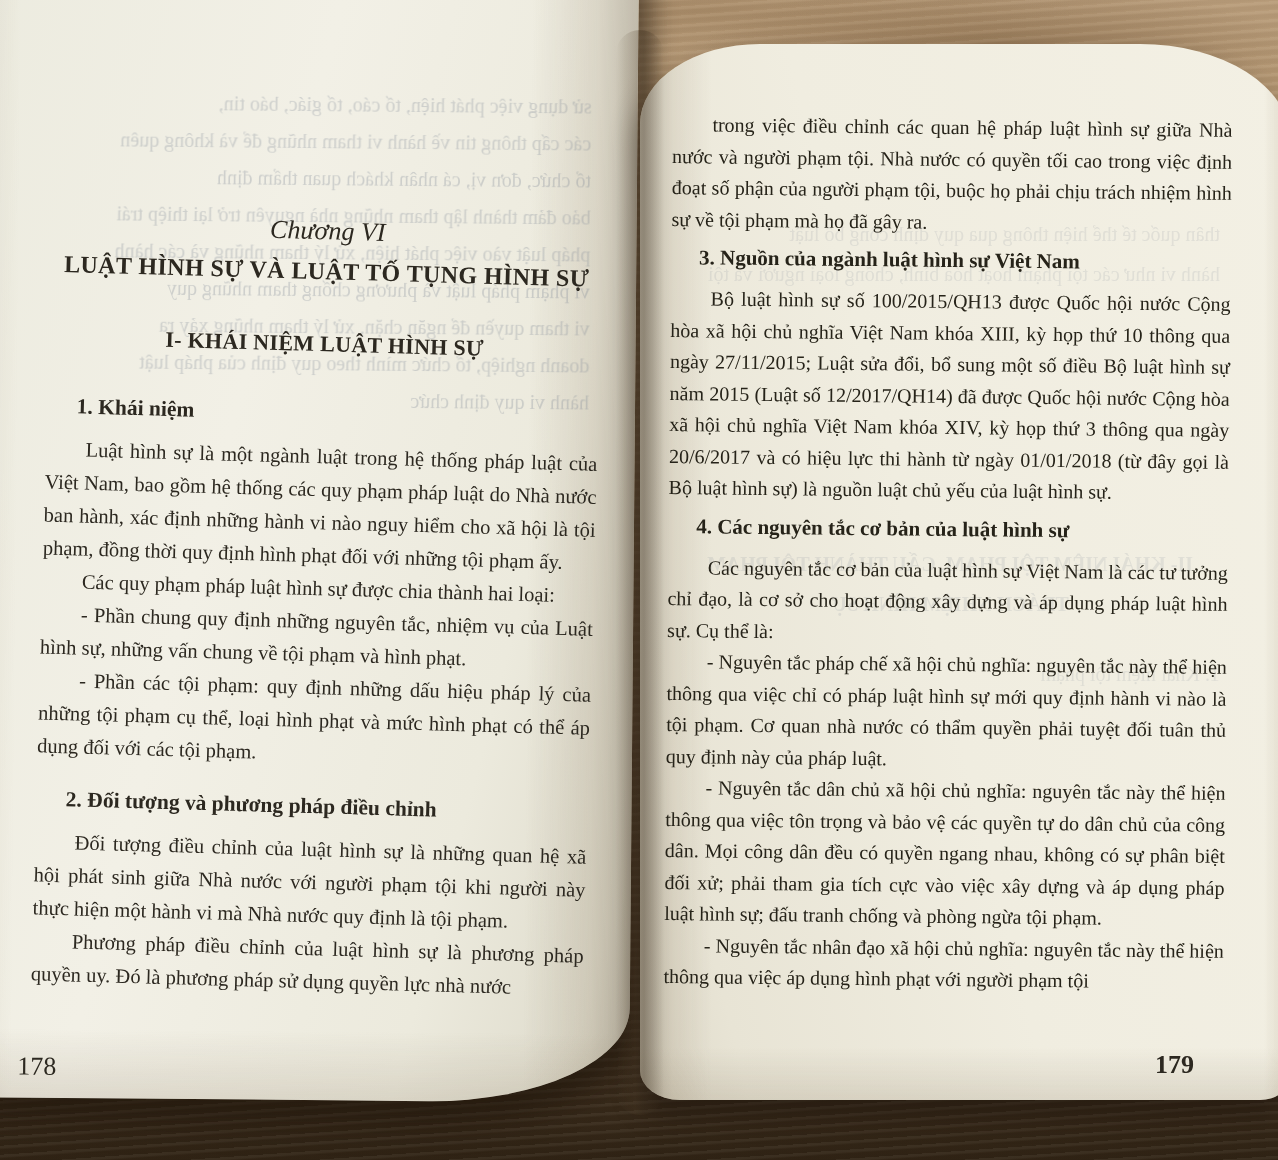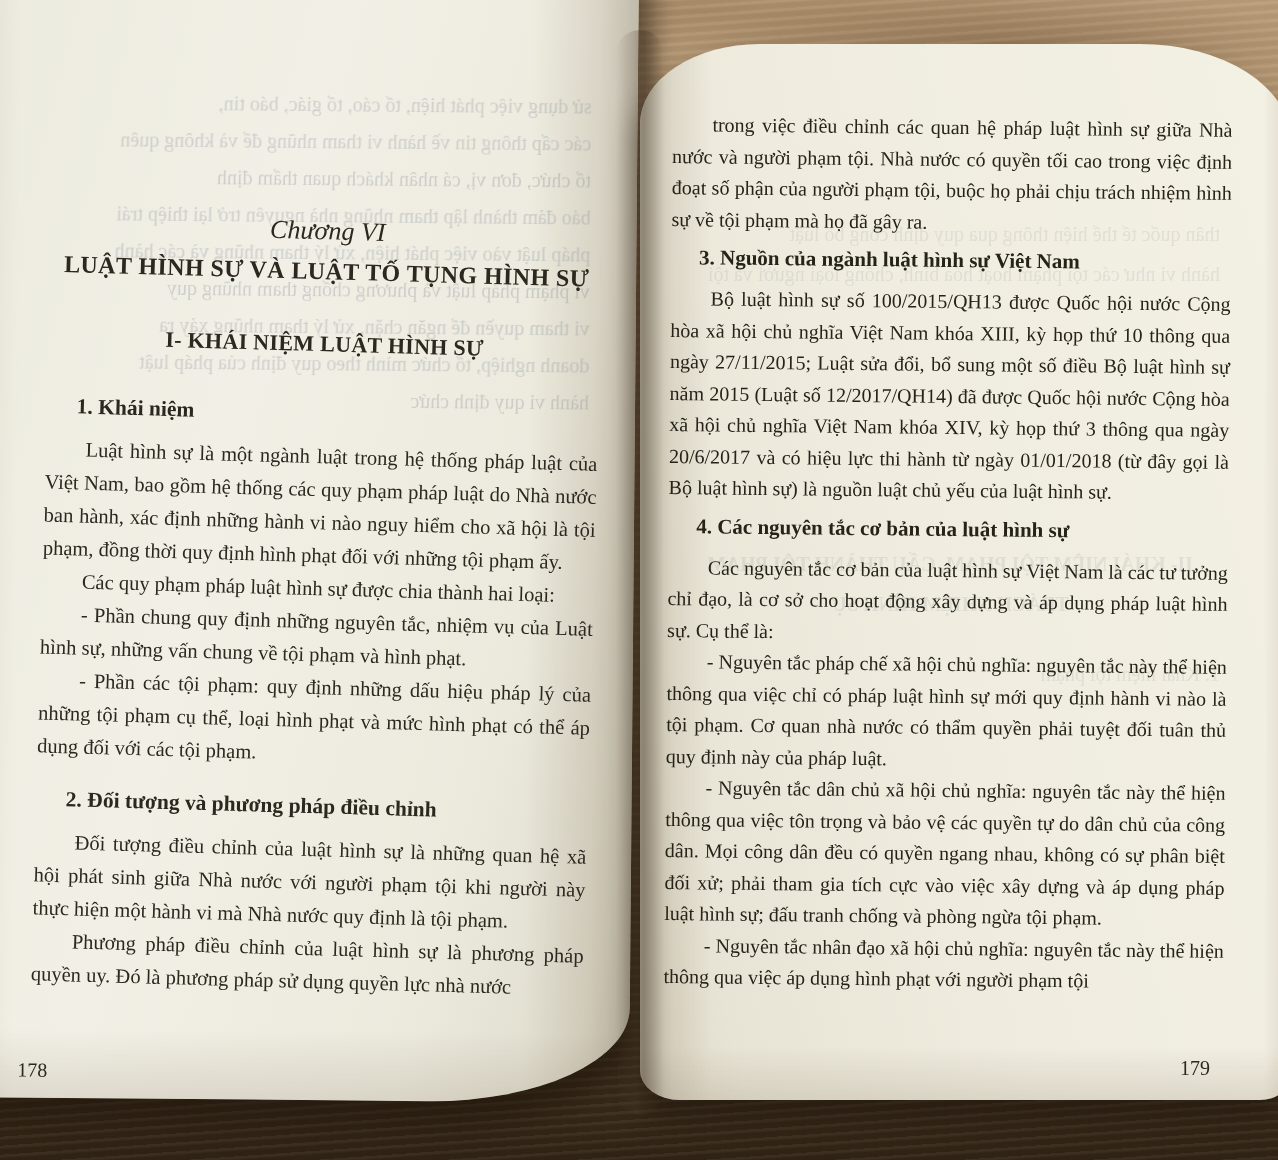--- a/index.html
+++ b/index.html
@@ -68,23 +68,23 @@
   .section-heading { font-size:22px; font-weight:bold; text-align:center; letter-spacing:0.3px; margin:0 0 44px; }
   .sub-heading { font-size:21.5px; font-weight:bold; margin:0 0 14px 30px; }
   .sub-heading.spaced { margin-top:24px; }
   .page-content-left p {
     font-size:20.5px; line-height:33px; text-align:justify; text-indent:40px; margin:0;
   }
   .page-content-right p {
     font-size:20px; line-height:31.5px; text-align:justify; text-indent:40px; margin:0;
   }
   .page-content-right .sub-heading { font-size:21px; margin:10px 0 13px 28px; }
-  .page-number { position:absolute; font-size:20px; color:#2c2820; z-index:2; }
+  .page-number { position:absolute; font-size:26px; color:#2c2820; z-index:2; }
   .pn-left { left:52px; bottom:16px; }
-  .pn-right { right:80px; bottom:20px; }
+  .pn-right { right:96px; bottom:20px;font-weight:bold; }
   
   .ghost {
     position:absolute; transform:scaleX(-1); color:#7e8795;
     filter:blur(0.7px); z-index:1; pointer-events:none;
   }
   .ghost-left  { left:58px; top:138px; width:560px; opacity:0.30; font-size:20px; line-height:37px; }
   .ghost-right { left:40px; top:170px; width:540px; opacity:0.15; font-size:20px; line-height:40px; }
   .ghost-line { white-space:nowrap; overflow:hidden; }
   .ghost-line.centered { text-align:center; font-weight:bold; }
   .ghost-line.big-gap { margin-top:250px; }

